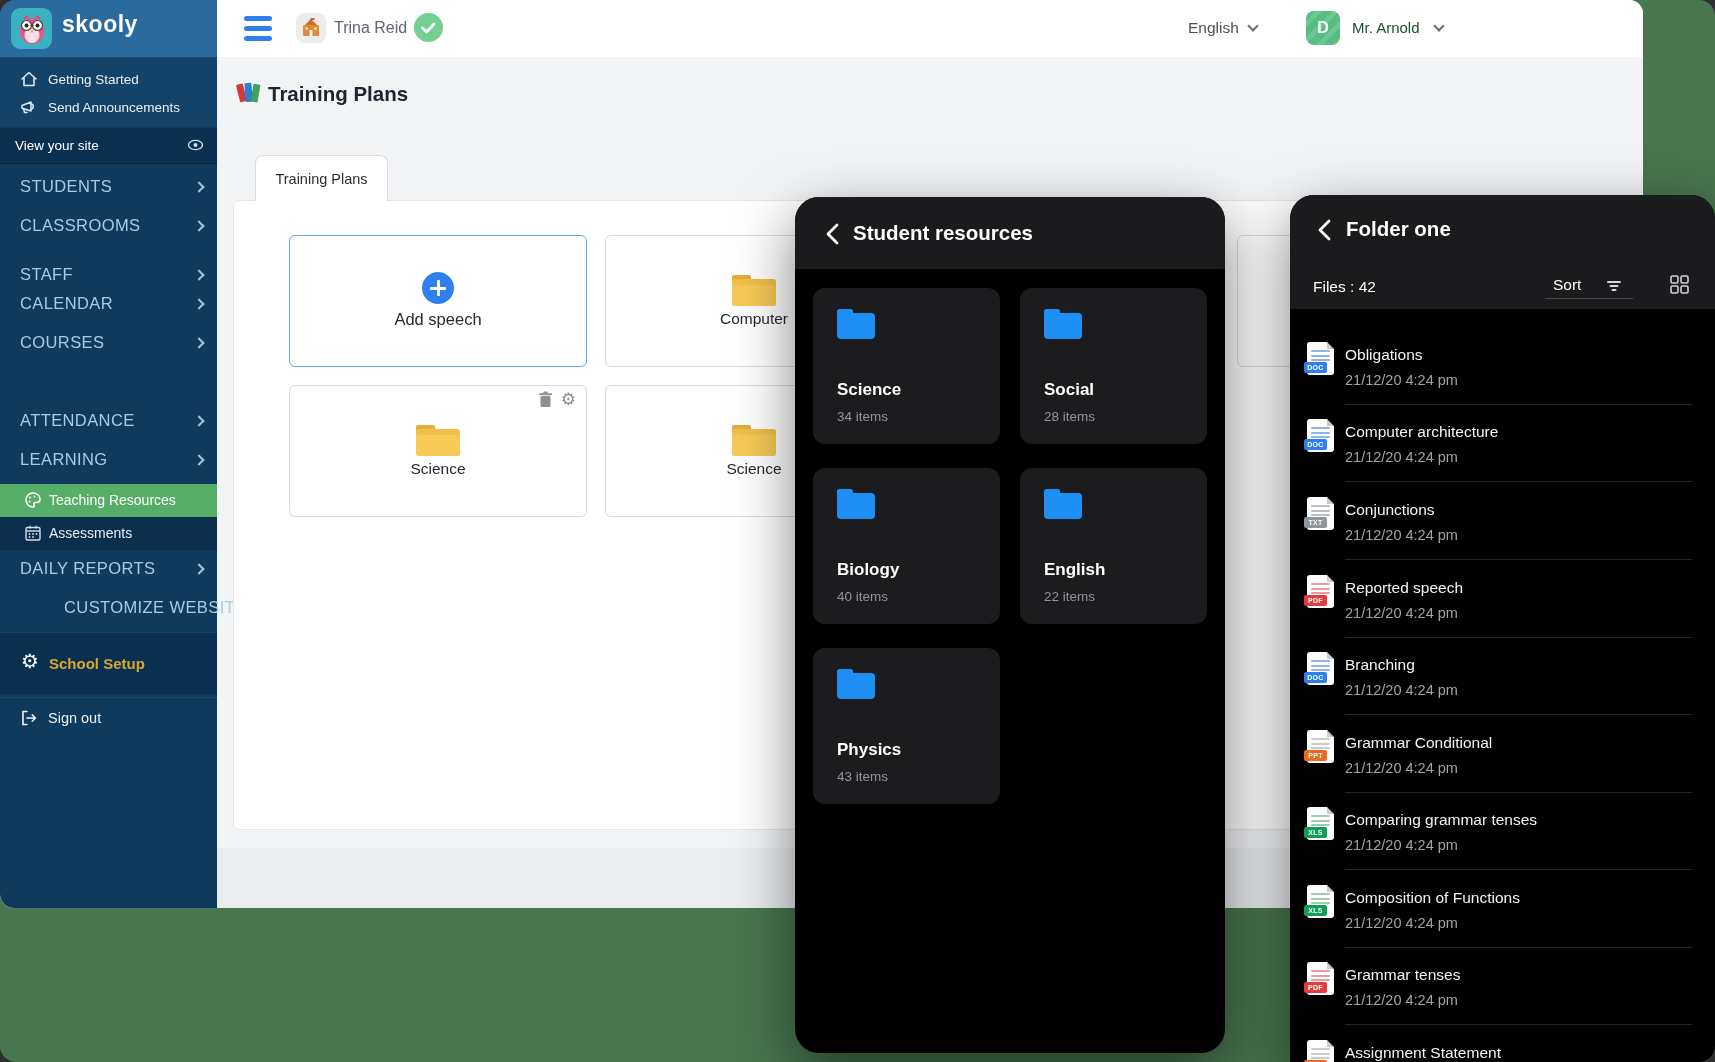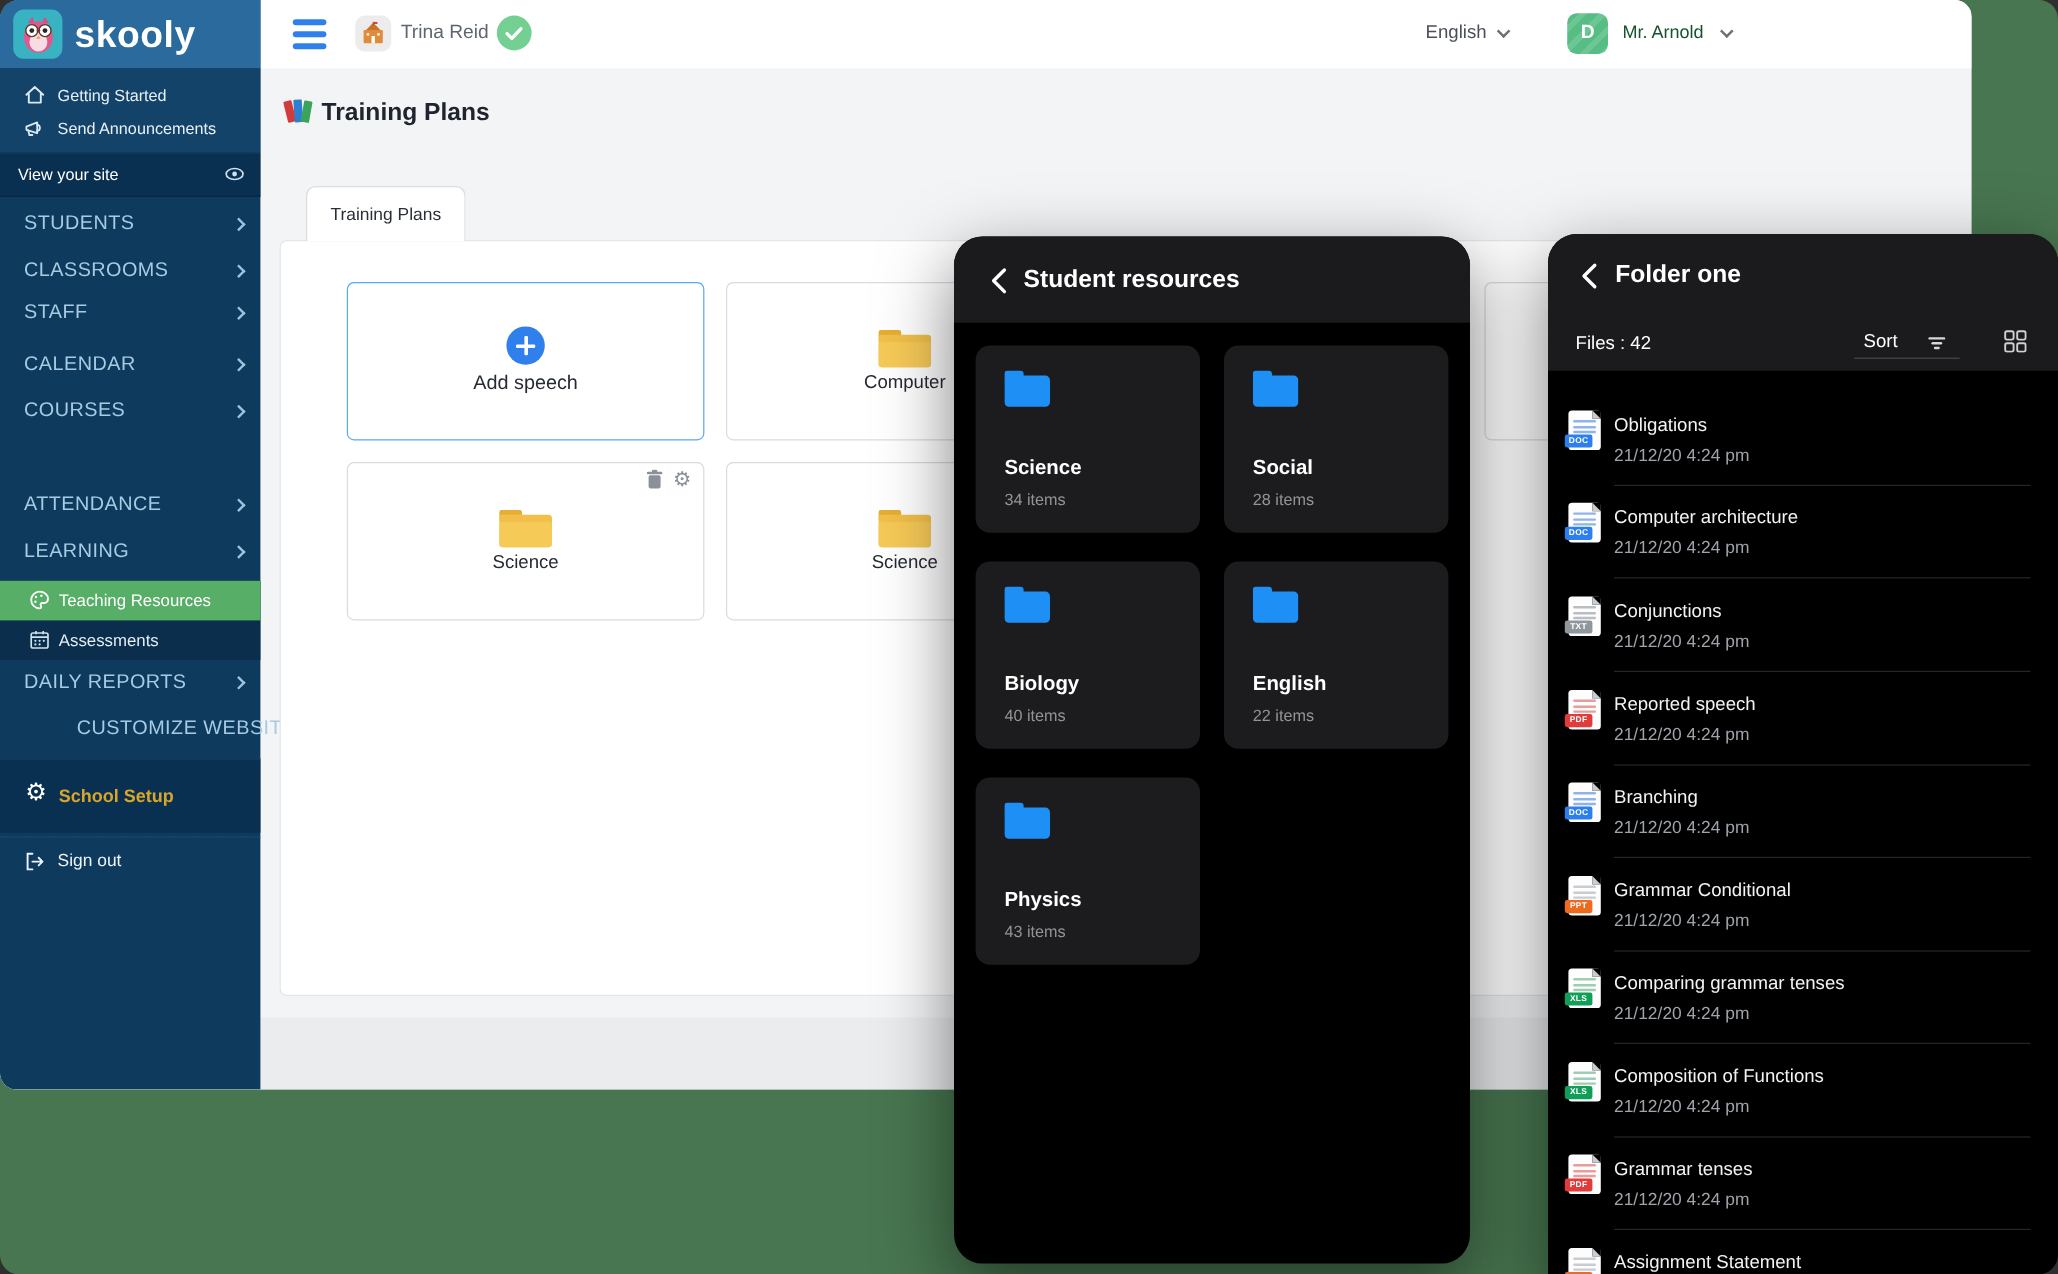--- a/index.html
+++ b/index.html
@@ -7,21 +7,21 @@
   .screen{position:relative;width:1715px;height:1062px;background:#487650;border-radius:16px;overflow:hidden;}
 
   
   .window{position:absolute;left:0;top:0;width:1643px;height:908px;background:#f2f4f6;border-radius:14px;overflow:hidden;}
   .footerband{position:absolute;left:0;top:848px;width:1643px;height:60px;background:#eaecee;}
 
   
   .sidebar{position:absolute;left:0;top:0;width:217px;height:908px;background:#0e3a5e;color:#a7cbe3;}
   .sb-logo{position:absolute;left:0;top:0;width:217px;height:57px;background:#2b6a9d;}
   .logo-sq{position:absolute;left:11px;top:8px;width:41px;height:41px;border-radius:9px;background:#39b3c2;display:flex;align-items:center;justify-content:center;}
-  .logo-name{position:absolute;left:62px;top:11px;font-size:31px;font-weight:700;color:#fff;letter-spacing:.5px;}
+  .logo-name{position:absolute;left:62px;top:11px;font-size:23px;font-weight:700;color:#fff;letter-spacing:.5px;}
   .sb-quick{position:absolute;left:0;top:57px;width:217px;height:70px;background:#134368;}
   .qrow{position:absolute;left:0;width:217px;height:28px;display:flex;align-items:center;cursor:pointer;text-align:center;}
   .qrow .qi{position:absolute;left:20px;width:18px;height:18px;}
   .qrow .ql{position:absolute;left:48px;font-size:13.5px;color:#e9f0f6;}
   .viewsite{position:absolute;left:0;top:127px;width:217px;height:37px;background:#0a3051;border-top:1px solid rgba(255,255,255,.05);border-bottom:1px solid rgba(0,0,0,.25);}
   .viewsite .vl{position:absolute;left:15px;top:10px;font-size:13.5px;color:#fff;}
   .viewsite .eye{position:absolute;right:13px;top:10px;}
   .navitem{position:absolute;left:0;width:217px;height:39px;cursor:pointer;}
   .navitem .nl{position:absolute;left:20px;top:9px;font-size:16.5px;letter-spacing:.4px;color:#a7cbe3;}
   .chev{position:absolute;right:14px;top:15px;width:8px;height:8px;border-top:2px solid #9fc2dd;border-right:2px solid #9fc2dd;transform:rotate(45deg);}
@@ -249,21 +249,21 @@
       </div>
 
       <div class="navitem" style="top:207px;">
           <span class="nl">CLASSROOMS</span>
           <span class="chev"></span>
         </div>
       <div class="navitem" style="top:168px;">
           <span class="nl">STUDENTS</span>
           <span class="chev"></span>
         </div>
-      <div class="navitem" style="top:242px;padding-left:40px;">
+      <div class="navitem" style="top:256px;padding-left:40px;">
           <span class="nl">STAFF</span>
           <span class="chev"></span>
         </div>
       <div class="navitem" style="top:285px;">
           <span class="nl">CALENDAR</span>
           <span class="chev"></span>
         </div>
       <div class="navitem" style="top:324px;">
           <span class="nl">COURSES</span>
           <span class="chev"></span>

